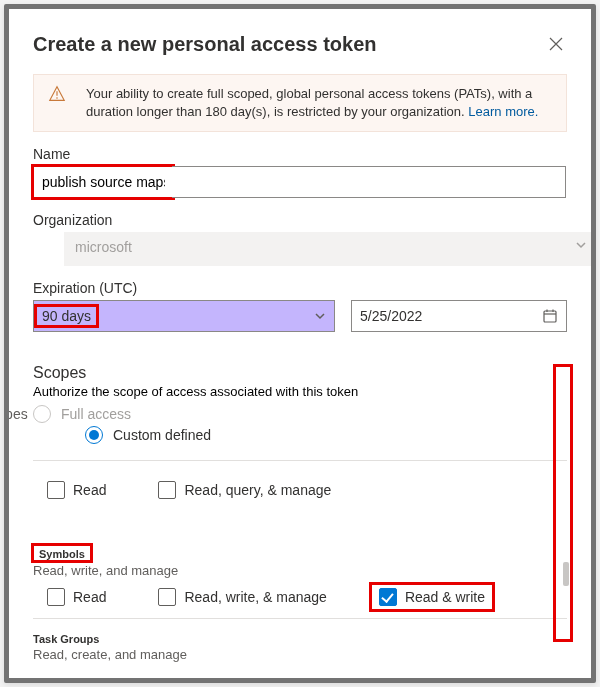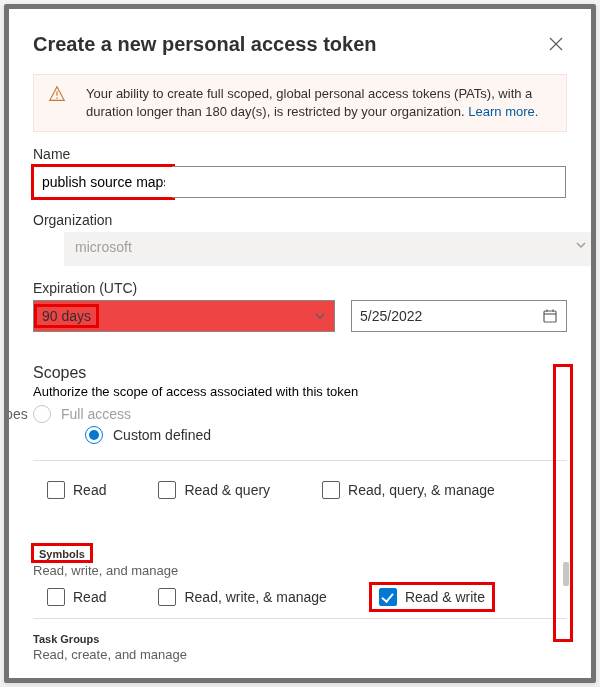--- a/index.html
+++ b/index.html
@@ -85,21 +85,21 @@
   .exp-row {
     display: flex;
     gap: 16px;
   }
   .duration-select {
     flex: 1;
     height: 32px;
     border: 1px solid #8a8886;
     display:flex;align-items:center;justify-content:space-between;
     padding: 0 8px;
-    background:#ef4444;
+    background:#c4b5fd;
   }
   .duration-select svg { width:12px;height:12px;stroke:#605e5c;stroke-width:1.5;fill:none;}
   .date-input {
     width: 216px;
     height: 32px;
     border: 1px solid #8a8886;
     display:flex;align-items:center;justify-content:space-between;
     padding: 0 8px;
     background:#fff;
   }
@@ -245,24 +245,20 @@
     </div>
 
     <div class="scope-group" style="margin-top:16px;">
       <div class="check-row">
         <div class="check-item">
           <span class="checkbox"></span>
           <span>Read</span>
         </div>
         <div class="check-item">
           <span class="checkbox"></span>
-          <span>Read &amp; query</span>
-        </div>
-        <div class="check-item">
-          <span class="checkbox"></span>
           <span>Read, query, &amp; manage</span>
         </div>
       </div>
     </div>
 
     <div class="scope-group" style="border-top:none;margin-top:28px;">
       <span style="display:inline-block" class="hl-wrap-red">
         <span class="group-title" style="padding:1px 6px;display:inline-block">Symbols</span>
       </span>
       <div class="group-sub">Read, write, and manage</div>

